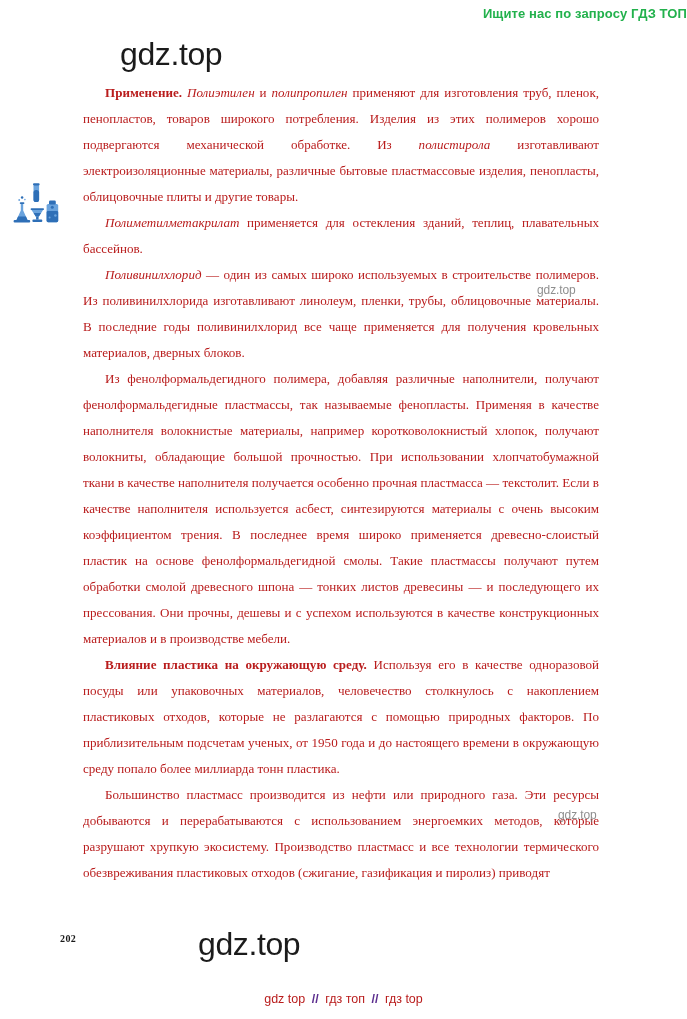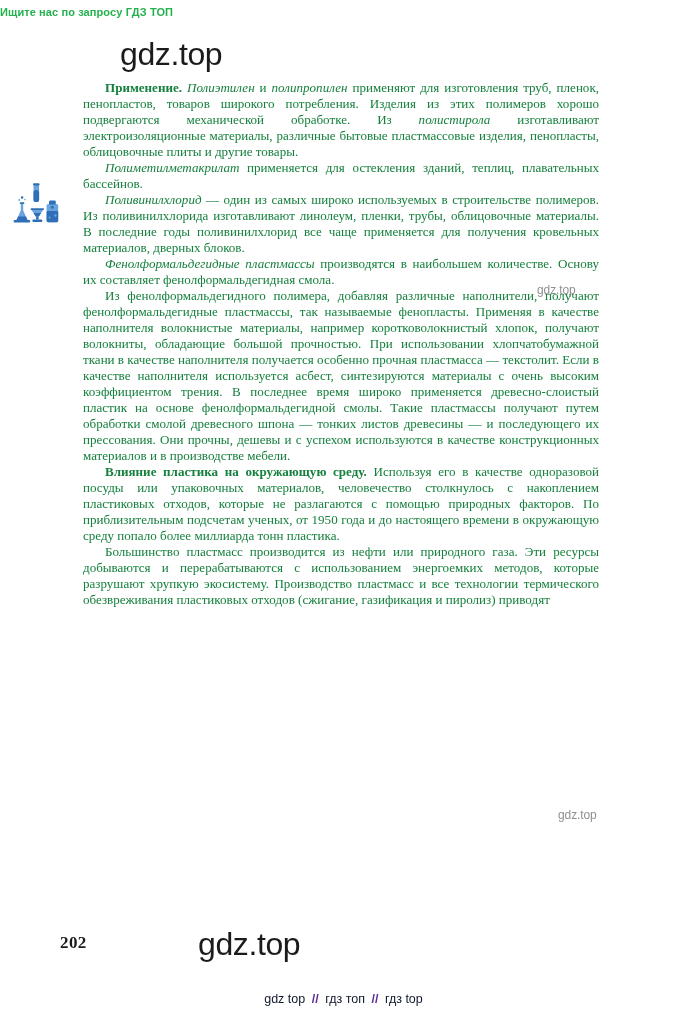--- a/index.html
+++ b/index.html
@@ -17,23 +17,23 @@
     font-family: "Liberation Serif", "DejaVu Serif", serif;
     color: #1a1a1a;
   }
 
   
   .promo-banner {
     position: absolute;
     top: 6px;
     left: 0;
     width: 687px;
-    text-align: left;
-    font-family: "Liberation Sans", "DejaVu Sans", sans-serif;
-    font-size: 11px;
+    text-align: right;
+    font-family: "Liberation Sans", "DejaVu Sans", sans-serif;
+    font-size: 13px;
     font-weight: 600;
     letter-spacing: 0.1px;
     color: #22b14c;
     white-space: nowrap;
   }
 
   
   .brand-logo {
     position: absolute;
     top: 38px;
@@ -55,25 +55,25 @@
     height: 52px;
   }
 
   
   .page-body {
     position: absolute;
     top: 80px;
     left: 83px;
     width: 516px;
     font-size: 13.05px;
-    line-height: 16px;
+    line-height: 26px;
     text-align: justify;
     text-justify: inter-word;
     hyphens: manual;
-    color: #15803d;
+    color: #b91c1c;
   }
   .page-body p {
     margin: 0;
     text-indent: 22px;
   }
   .run-bold { font-weight: 700; }
   .run-italic { font-style: italic; }
 
   
   .wm-inline {
@@ -100,21 +100,21 @@
     letter-spacing: -0.4px;
     line-height: 1;
   }
 
   
   .page-number {
     position: absolute;
     left: 60px;
     top: 933px;
     font-family: "Liberation Serif", "DejaVu Serif", serif;
-    font-size: 17px;
+    font-size: 10px;
     font-weight: 700;
     color: #1a1a1a;
     letter-spacing: 0.4px;
   }
 
   
   .footer-links {
     position: absolute;
     left: 0;
     top: 992px;
@@ -124,21 +124,21 @@
     font-size: 12.5px;
     color: #5b2d8e;
     white-space: nowrap;
   }
   .footer-links .sep {
     color: #5b2d8e;
     padding: 0 3px;
     font-weight: 600;
   }
   .footer-links .lnk {
-    color: #0f172a;
+    color: #b91c1c;
     text-decoration: none;
   }
 </style>
 </head>
 <body>
 
 <div class="promo-banner">Ищите нас по запросу ГДЗ ТОП</div>
 
 <div class="brand-logo">gdz.top</div>
 
@@ -177,21 +177,20 @@
       <circle cx="47.4" cy="33.6" r="1.25" fill="#6aa3dd"></circle>
       <circle cx="41.6" cy="35.6" r="1.0" fill="#6aa3dd"></circle>
     </g>
   </svg>
 </div>
 
 <div class="page-body" id="body-column">
     <p><span class="run-bold">Применение.</span><span class="run-italic"> Полиэтилен</span><span> и</span><span class="run-italic"> полипропилен</span><span> применяют для изготовления труб, пленок, пенопластов, товаров широкого потребления. Изделия из этих полимеров хорошо подвергаются механической обработке. Из</span><span class="run-italic"> полистирола</span><span> изготавливают электроизоляционные материалы, различные бытовые пластмассовые изделия, пенопласты, облицовочные плиты и другие товары.</span></p>
     <p><span class="run-italic">Полиметилметакрилат</span><span> применяется для остекления зданий, теплиц, плавательных бассейнов.</span></p>
     <p><span class="run-italic">Поливинилхлорид</span><span> — один из самых широко используемых в строительстве полимеров. Из поливинилхлорида изготавливают линолеум, пленки, трубы, облицовочные материалы. В последние годы поливинилхлорид все чаще применяется для получения кровельных материалов, дверных блоков.</span></p>
-    <p><span class="run-italic">Фенолформальдегидные пластмассы</span><span> производятся в наибольшем количестве. Основу их составляет фенолформальдегидная смола.</span></p>
     <p><span>Из фенолформальдегидного полимера, добавляя различные наполнители, получают фенолформальдегидные пластмассы, так называемые фенопласты. Применяя в качестве наполнителя волокнистые материалы, например коротковолокнистый хлопок, получают волокниты, обладающие большой прочностью. При использовании хлопчатобумажной ткани в качестве наполнителя получается особенно прочная пластмасса — текстолит. Если в качестве наполнителя используется асбест, синтезируются материалы с очень высоким коэффициентом трения. В последнее время широко применяется древесно-слоистый пластик на основе фенолформальдегидной смолы. Такие пластмассы получают путем обработки смолой древесного шпона — тонких листов древесины — и последующего их прессования. Они прочны, дешевы и с успехом используются в качестве конструкционных материалов и в производстве мебели.</span></p>
     <p><span class="run-bold">Влияние пластика на окружающую среду.</span><span> Используя его в качестве одноразовой посуды или упаковочных материалов, человечество столкнулось с накоплением пластиковых отходов, которые не разлагаются с помощью природных факторов. По приблизительным подсчетам ученых, от 1950 года и до настоящего времени в окружающую среду попало более миллиарда тонн пластика.</span></p>
     <p><span>Большинство пластмасс производится из нефти или природного газа. Эти ресурсы добываются и перерабатываются с использованием энергоемких методов, которые разрушают хрупкую экосистему. Производство пластмасс и все технологии термического обезвреживания пластиковых отходов (сжигание, газификация и пиролиз) приводят</span></p>
   </div>
 
 <div class="wm-inline wm-a">gdz.top</div>
 <div class="wm-inline wm-b">gdz.top</div>
 
 <div class="wm-big">gdz.top</div>
 

